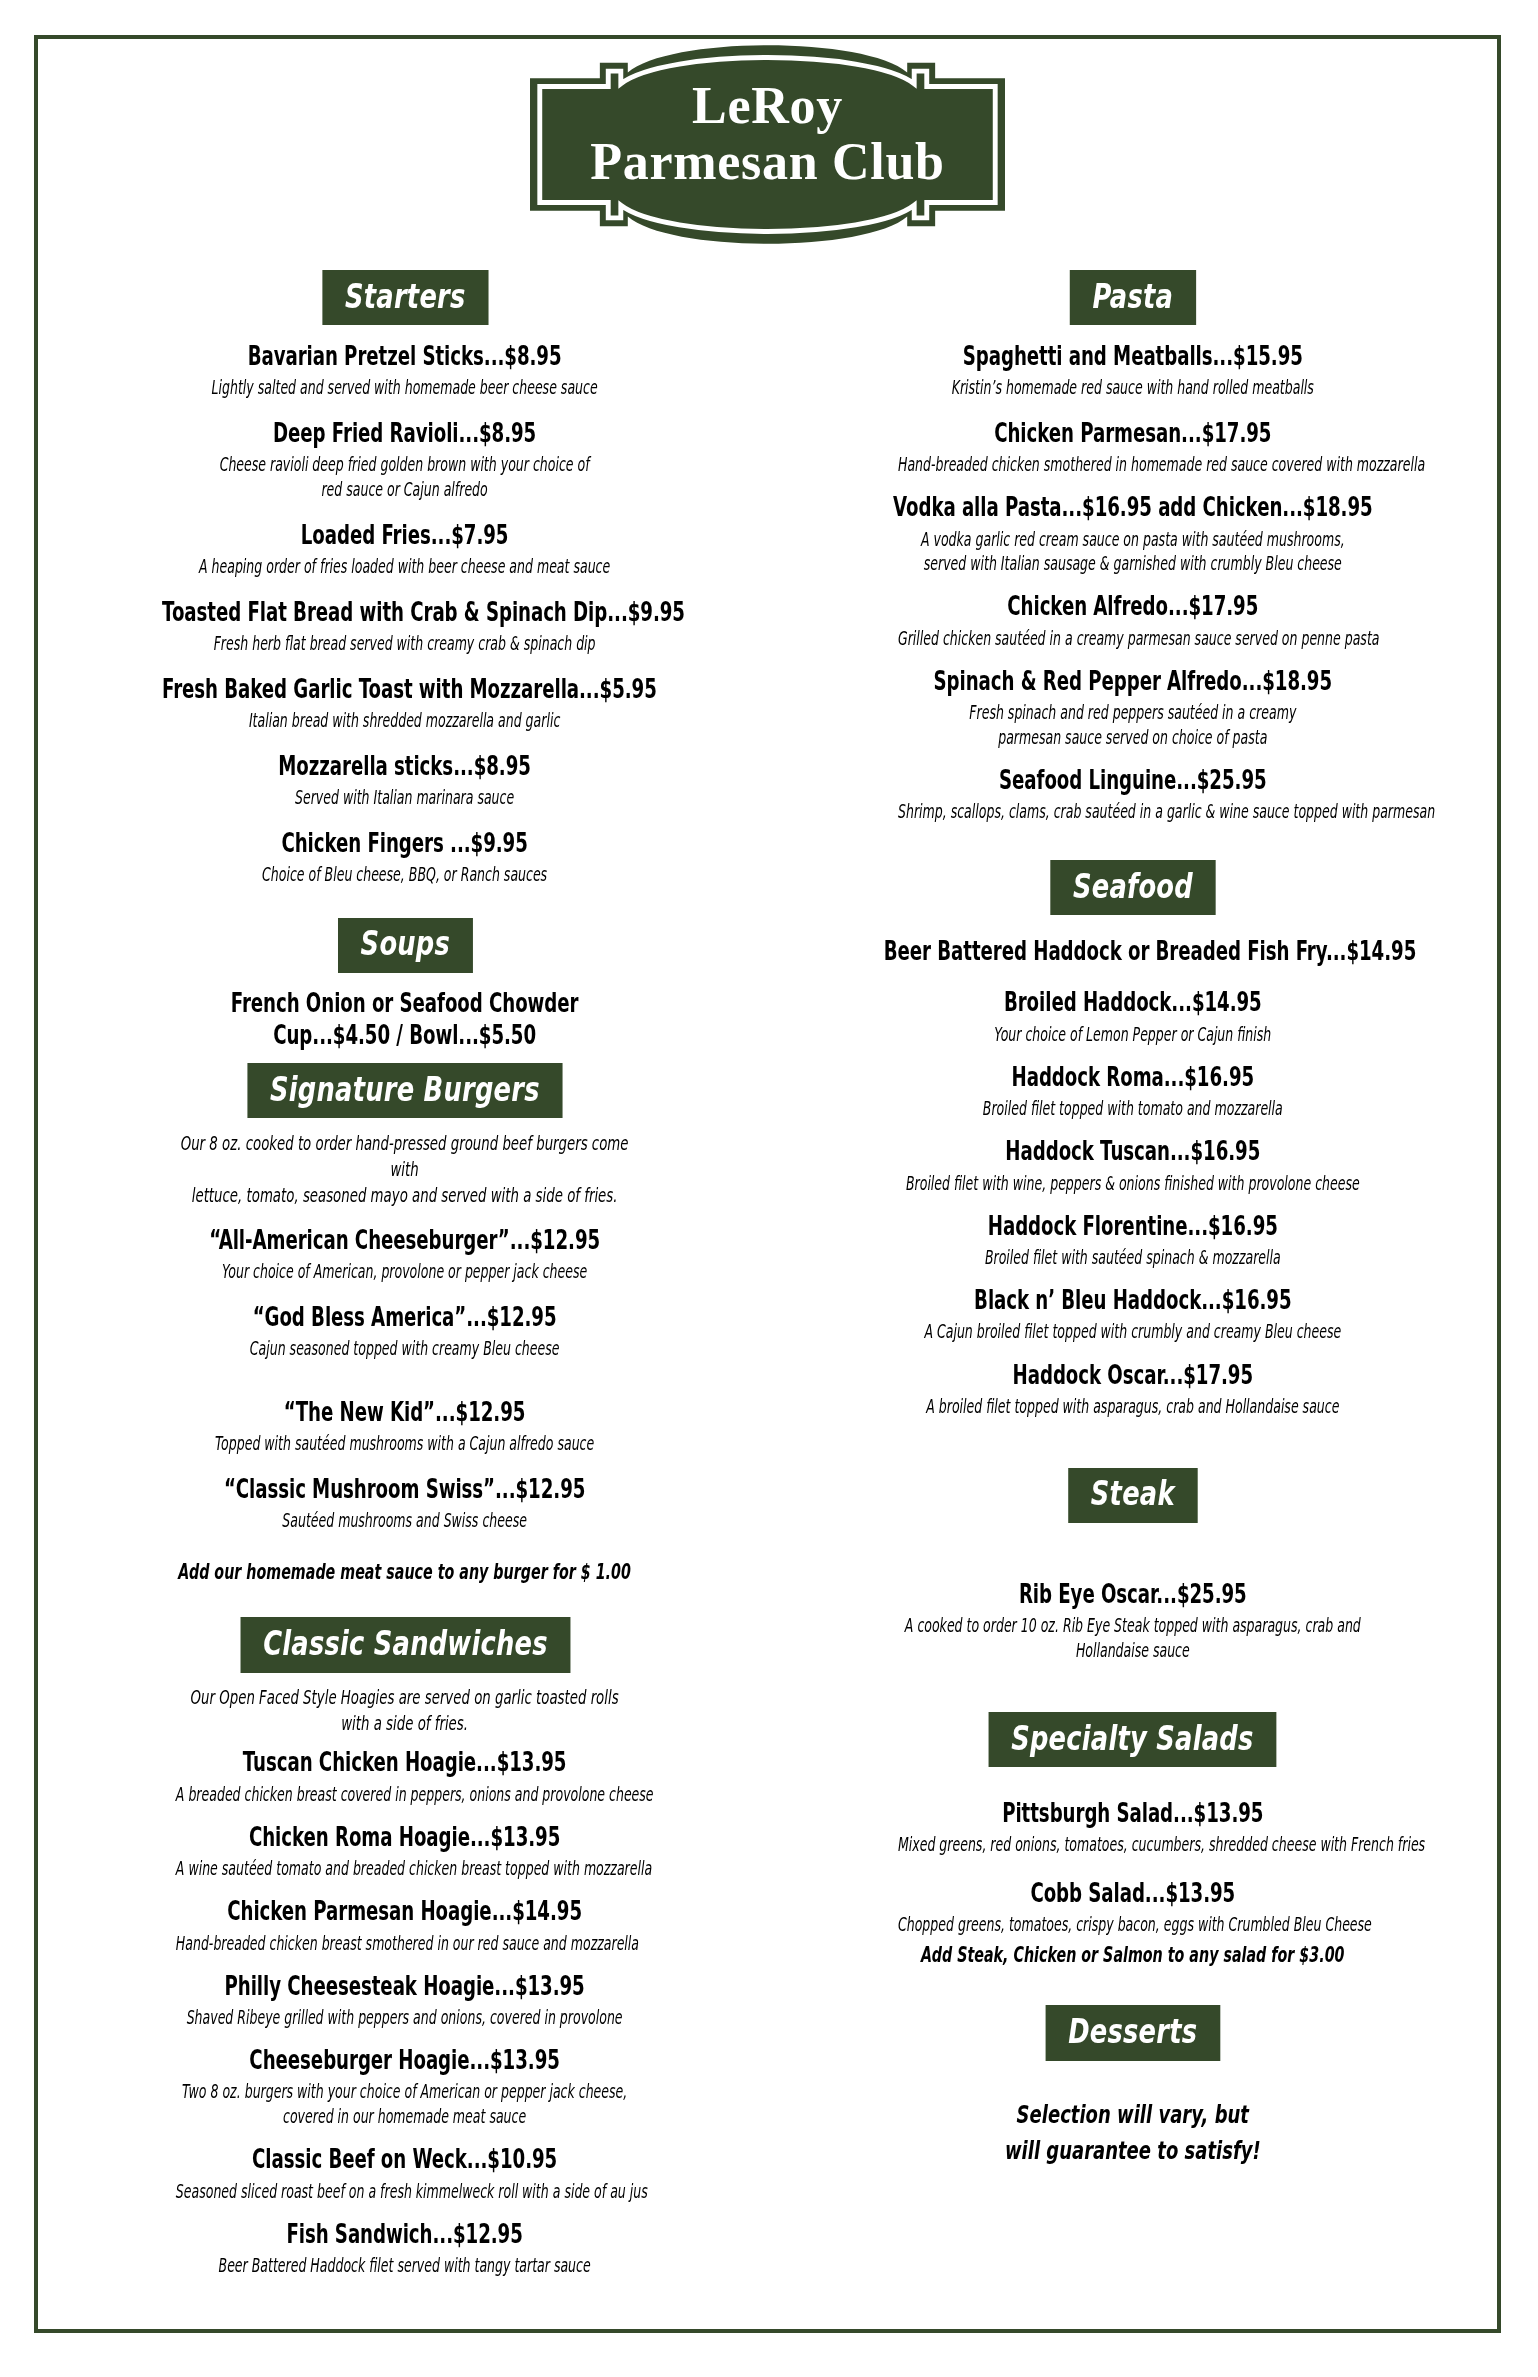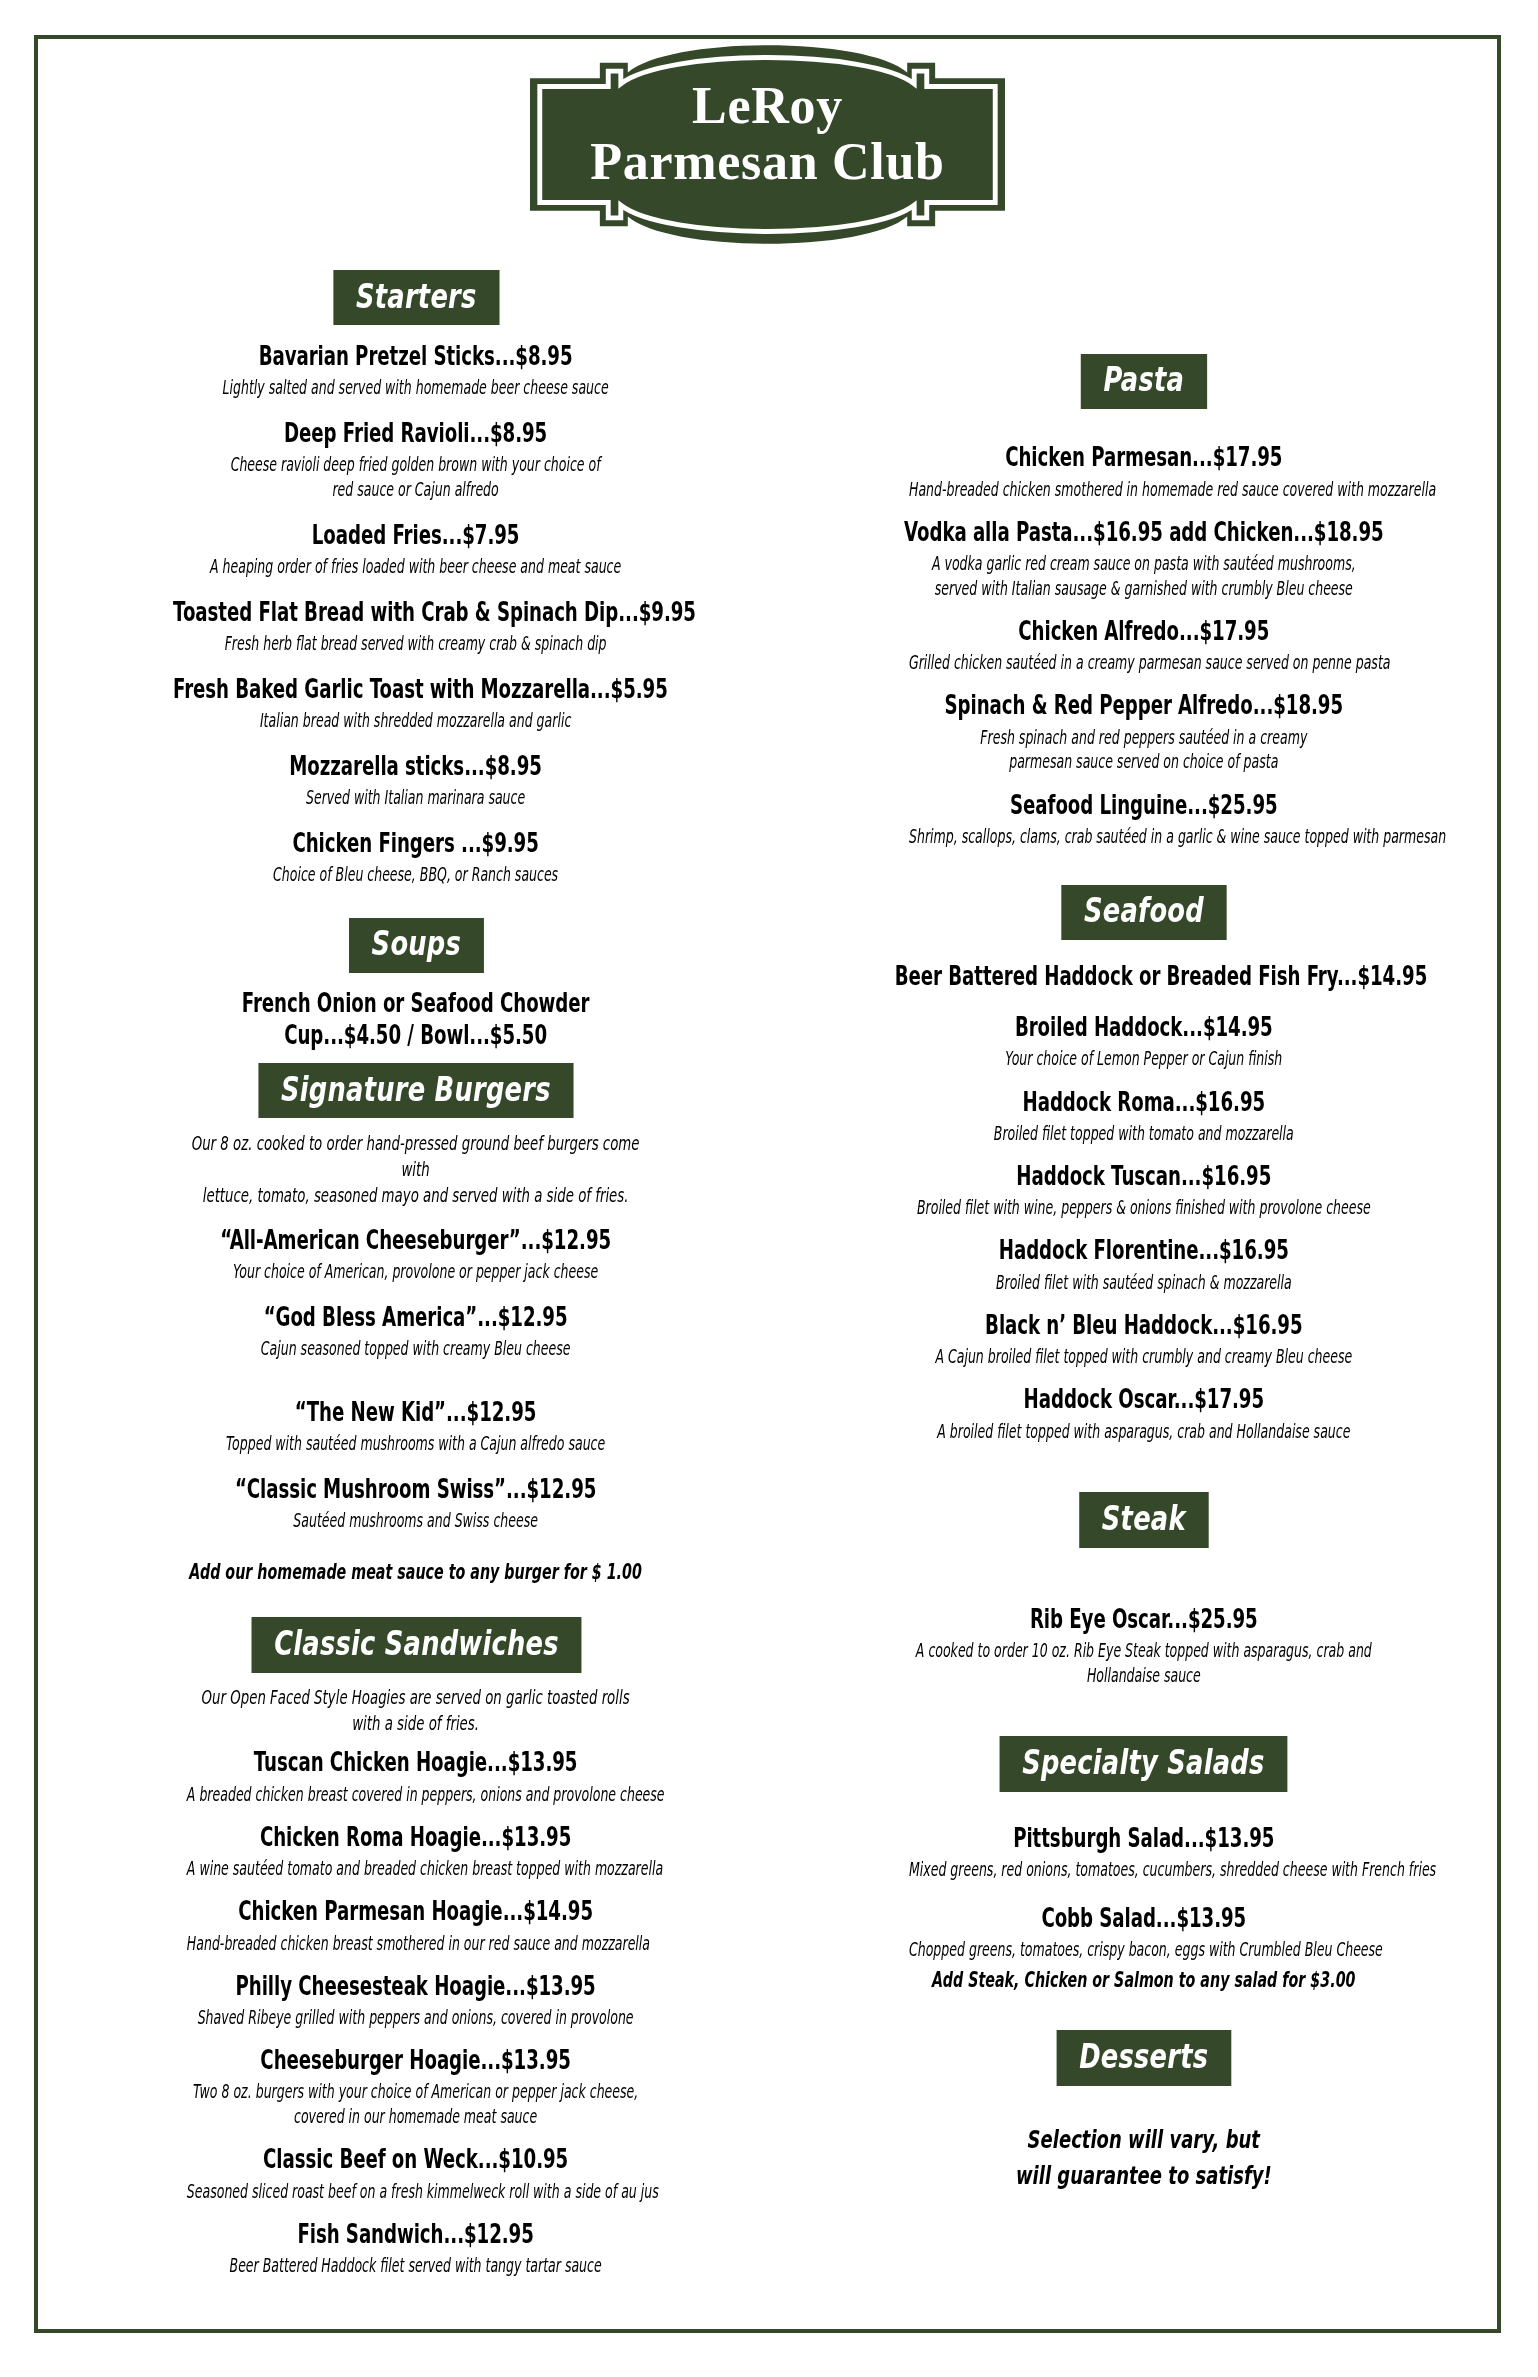--- a/index.html
+++ b/index.html
@@ -53,24 +53,24 @@
     font-weight: bold;
     font-size: 52px;
     line-height: 1.08;
     letter-spacing: 0.7px;
     pointer-events: none;
   }
 
   
   .columns {
     position: absolute;
-    left: 16px; top: 231px;
+    left: 5px; top: 231px;
     width: 100%;
     display: flex;
-    align-items: center;
+    align-items: flex-start;
   }
   .col {
     box-sizing: border-box;
   }
   .col-left  { width: 724px; padding: 0 15.4px 0 15.4px; }
   .col-right { width: 734px; padding: 0 12.6px 0 9.8px; }
 
   
   .banner-row {
     display: flex;
@@ -365,20 +365,25 @@
 
     </div>
 
     <div class="col col-right">
 
       <div class="banner-row">
         <div class="banner">Pasta</div>
       </div>
       <div class="sp-22"></div>
 
+      <div class="item">
+        <div class="item-title">Spaghetti and Meatballs...$15.95</div>
+        <div class="sp-6"></div>
+        <div class="item-desc">Kristin’s homemade red sauce with hand rolled meatballs</div>
+      </div>
       <div class="sp-26"></div>
 
       <div class="item">
         <div class="item-title">Chicken Parmesan...$17.95</div>
         <div class="sp-6"></div>
         <div class="item-desc">Hand-breaded chicken smothered in homemade red sauce covered with mozzarella</div>
       </div>
       <div class="sp-22"></div>
 
       <div class="item">

